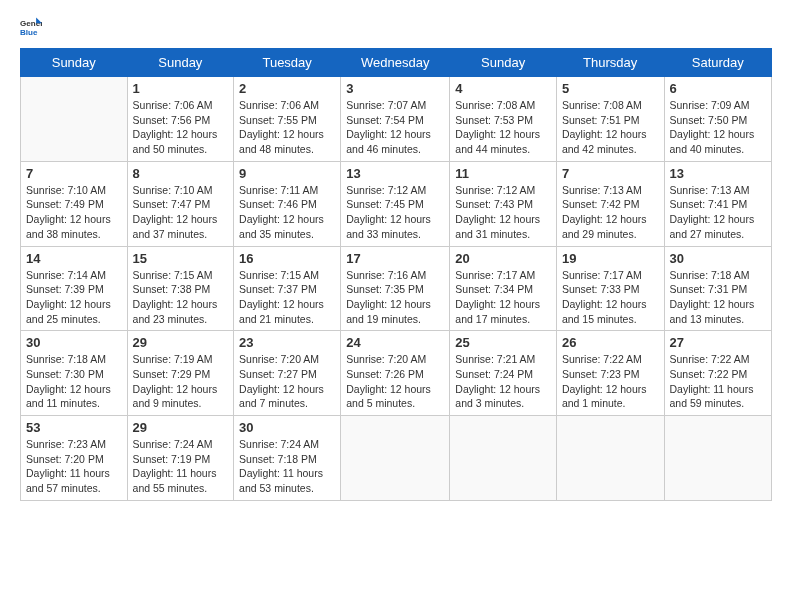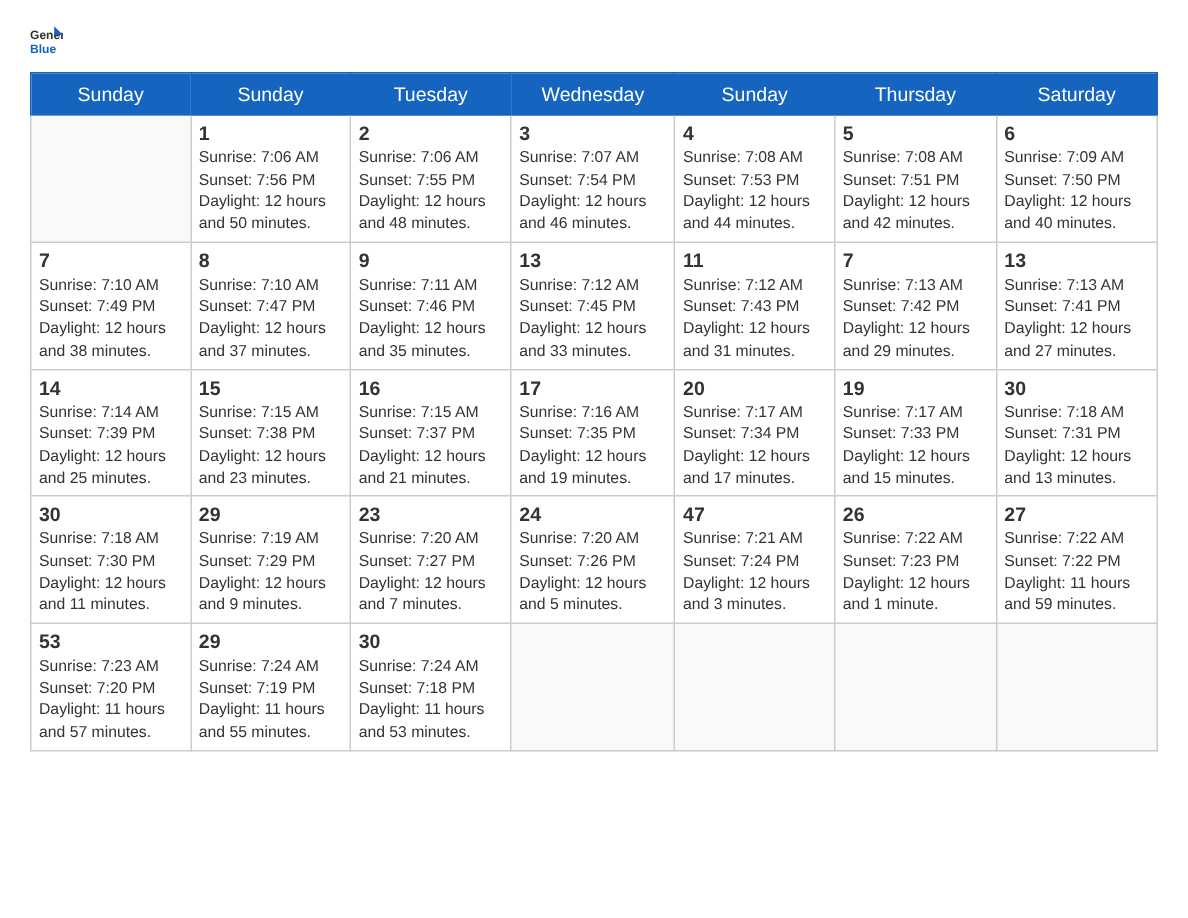--- a/index.html
+++ b/index.html
@@ -214,21 +214,21 @@
           </td>
           <td>
             <span class="day-number">23</span>
             <div class="day-info">Sunrise: 7:20 AM<br>Sunset: 7:27 PM<br>Daylight: 12 hours<br>and 7 minutes.</div>
           </td>
           <td>
             <span class="day-number">24</span>
             <div class="day-info">Sunrise: 7:20 AM<br>Sunset: 7:26 PM<br>Daylight: 12 hours<br>and 5 minutes.</div>
           </td>
           <td>
-            <span class="day-number">47</span>
+            <span class="day-number">25</span>
             <div class="day-info">Sunrise: 7:21 AM<br>Sunset: 7:24 PM<br>Daylight: 12 hours<br>and 3 minutes.</div>
           </td>
           <td>
             <span class="day-number">26</span>
             <div class="day-info">Sunrise: 7:22 AM<br>Sunset: 7:23 PM<br>Daylight: 12 hours<br>and 1 minute.</div>
           </td>
           <td>
             <span class="day-number">27</span>
             <div class="day-info">Sunrise: 7:22 AM<br>Sunset: 7:22 PM<br>Daylight: 11 hours<br>and 59 minutes.</div>
           </td>

